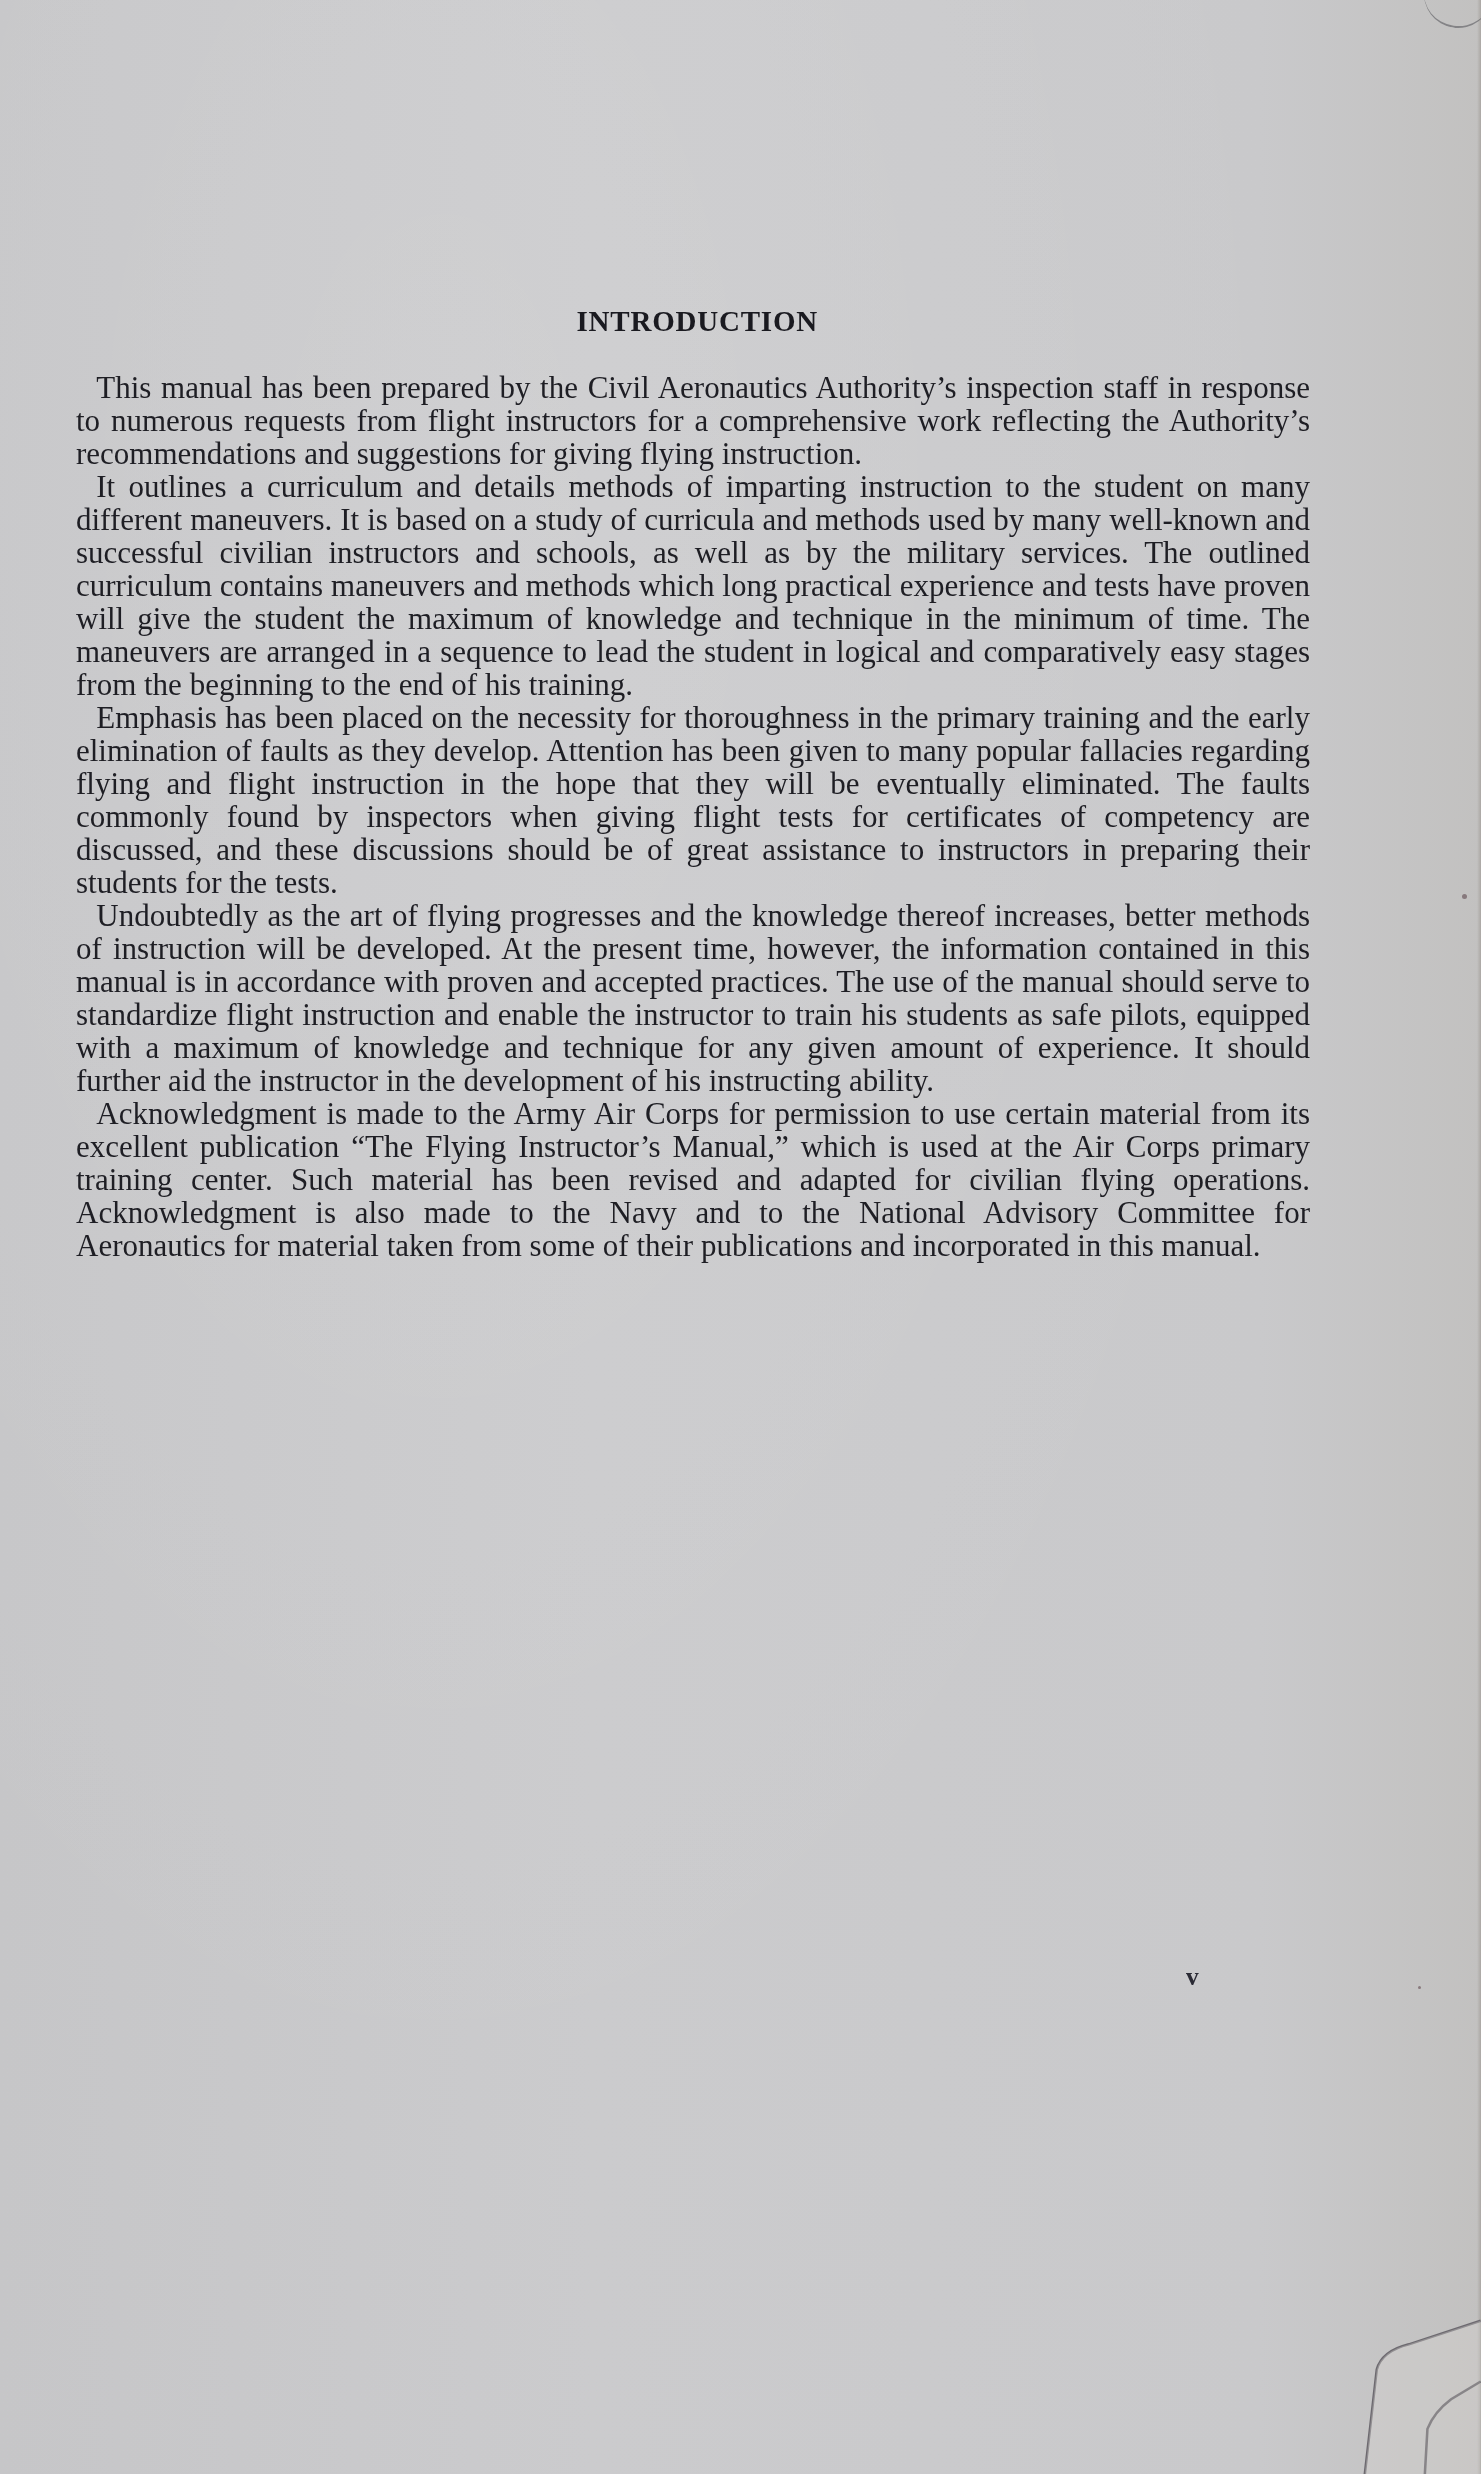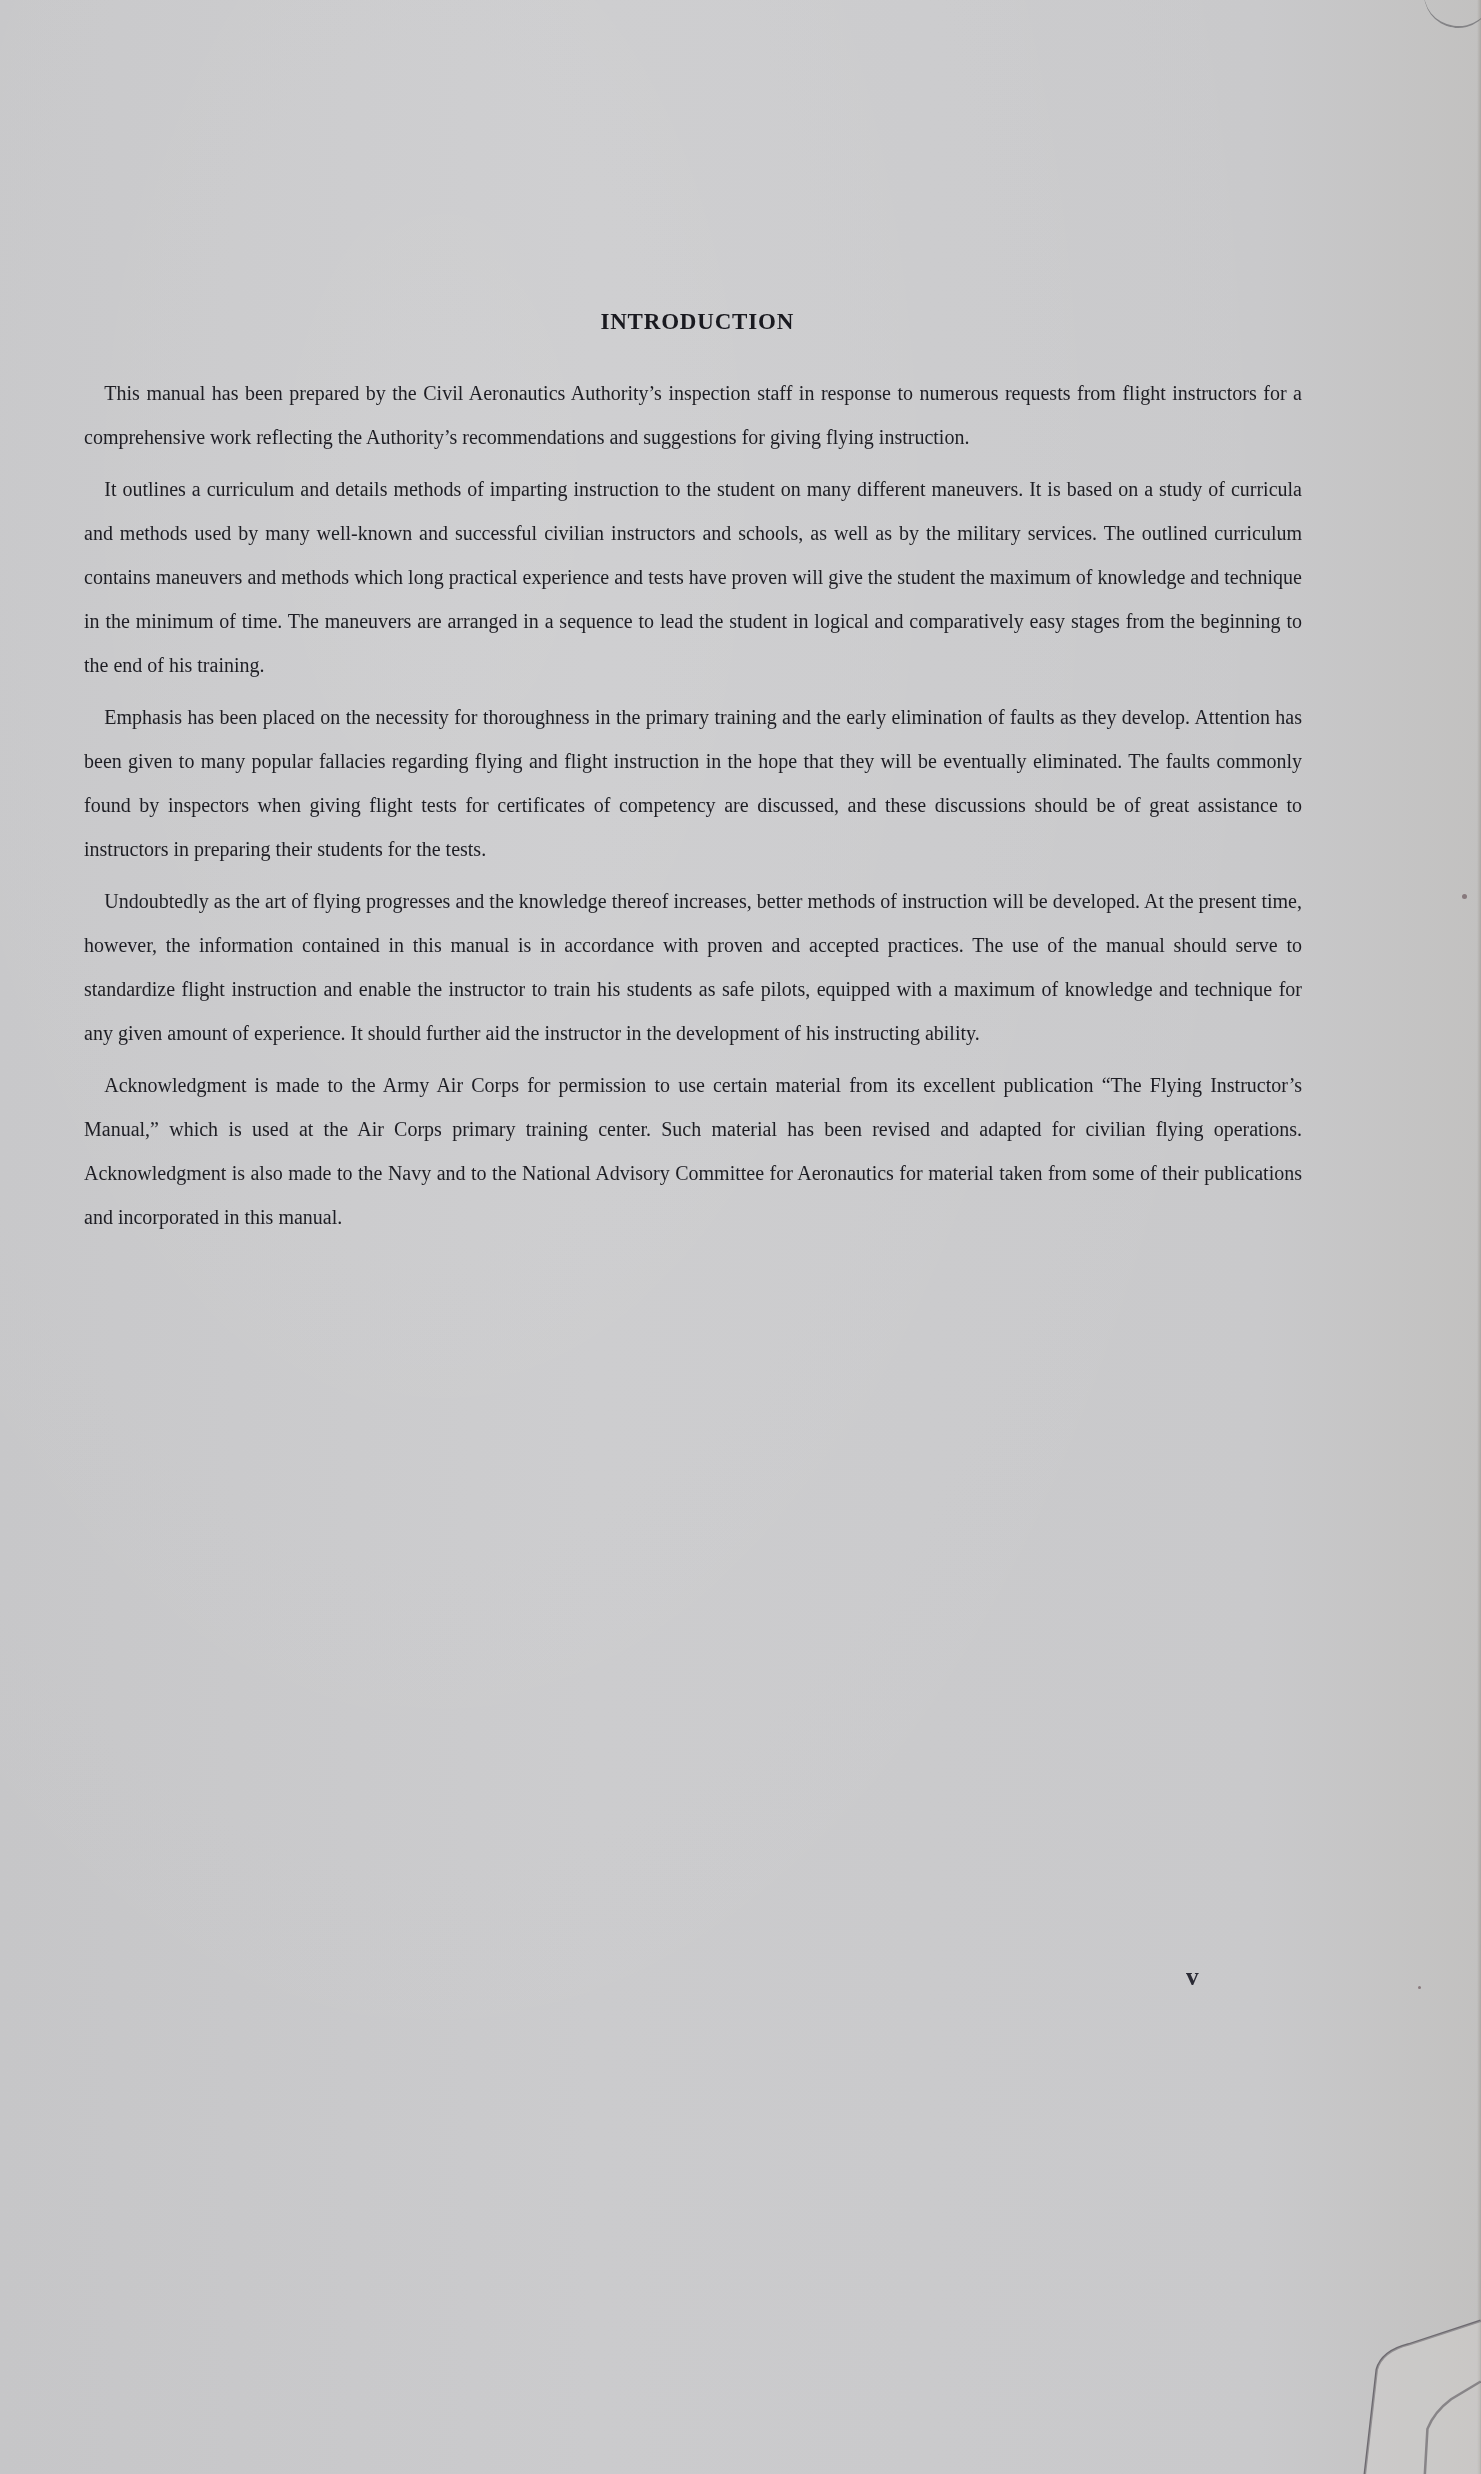--- a/index.html
+++ b/index.html
@@ -40,31 +40,31 @@
     .column {
       position: absolute;
       left: 76px;
       top: 301px;
       width: 1234px;
     }
     .heading {
       text-align: center;
       font-family: "Liberation Serif", "DejaVu Serif", serif;
       font-weight: bold;
-      font-size: 23px;
+      font-size: 29px;
       letter-spacing: 0.8px;
       margin: 0 0 29px 0;
       padding-left: 8.5px;
       color: #1a1a20;
       line-height: 41px;
     }
     .para {
-      margin: 8px;
-      font-size: 20px;
-      line-height: 44px;
+      margin: 0;
+      font-size: 31px;
+      line-height: 33px;
       text-align: justify;
       text-indent: 20.3px;
       hyphens: manual;
       color: #1e1e24;
     }
     .page-number {
       position: absolute;
       left: 1186px;
       top: 1962px;
       font-size: 25.4px;

